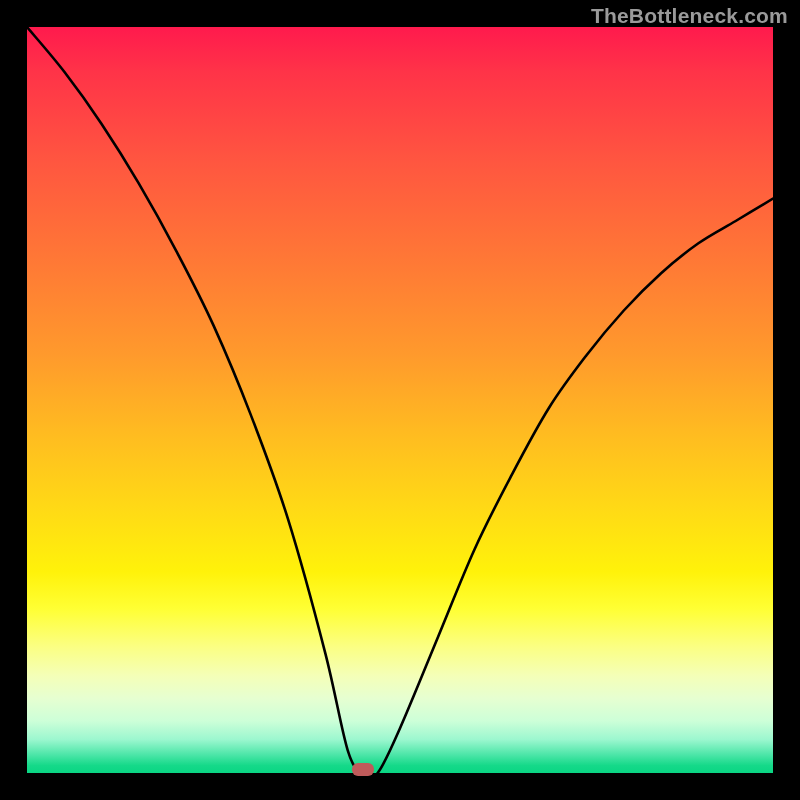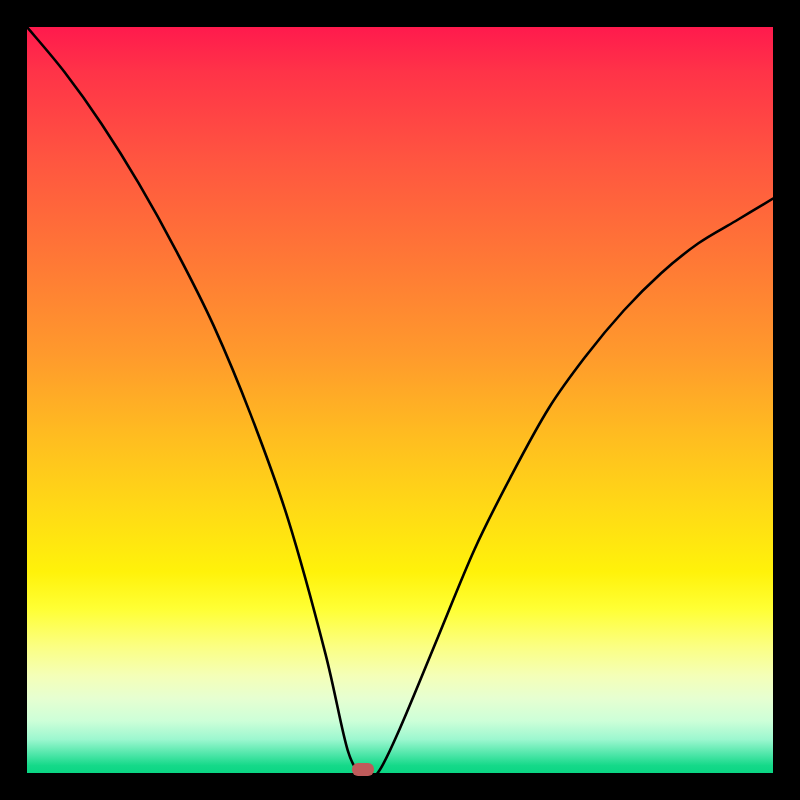--- a/index.html
+++ b/index.html
@@ -68,20 +68,21 @@
     width: 22px;
     height: 13px;
     border-radius: 6px;
     background: #bf5a5a;
   }
 </style>
 </head>
 <body>
 
 <div class="frame">
+  <div class="watermark">TheBottleneck.com</div>
 
   <div class="plot-area">
 
     <svg class="curve" viewBox="0 0 746 746" preserveAspectRatio="none">
       <path id="curve-path" fill="none" stroke="#000000" stroke-width="2.6" stroke-linecap="round" stroke-linejoin="round" d="M 0.0 0.0 C 6.2 7.5, 24.9 28.6, 37.3 44.8 C 49.7 60.9, 62.2 78.3, 74.6 97.0 C 87.0 115.6, 99.5 135.5, 111.9 156.7 C 124.3 177.8, 136.8 200.2, 149.2 223.8 C 161.6 247.4, 174.1 271.0, 186.5 298.4 C 198.9 325.8, 211.4 355.6, 223.8 387.9 C 236.2 420.2, 248.7 452.6, 261.1 492.4 C 273.5 532.1, 288.5 588.1, 298.4 626.6 C 308.3 665.2, 314.6 703.7, 320.8 723.6 C 327.0 743.5, 330.7 742.3, 335.7 746.0 C 340.7 749.7, 344.4 753.5, 350.6 746.0 C 356.8 738.5, 363.1 723.6, 373.0 701.2 C 382.9 678.9, 397.9 641.6, 410.3 611.7 C 422.7 581.9, 435.2 549.6, 447.6 522.2 C 460.0 494.8, 472.5 471.2, 484.9 447.6 C 497.3 424.0, 509.8 400.4, 522.2 380.5 C 534.6 360.6, 547.1 344.4, 559.5 328.2 C 571.9 312.1, 584.4 297.2, 596.8 283.5 C 609.2 269.8, 621.7 257.4, 634.1 246.2 C 646.5 235.0, 659.0 225.0, 671.4 216.3 C 683.8 207.6, 696.3 201.4, 708.7 194.0 C 721.1 186.5, 739.8 175.3, 746.0 171.6"></path>
     </svg>
 
     <div class="marker" id="marker" style="left: 324.7px; top: 736px; background: rgb(191, 90, 90);"></div>
   </div>
 </div>

